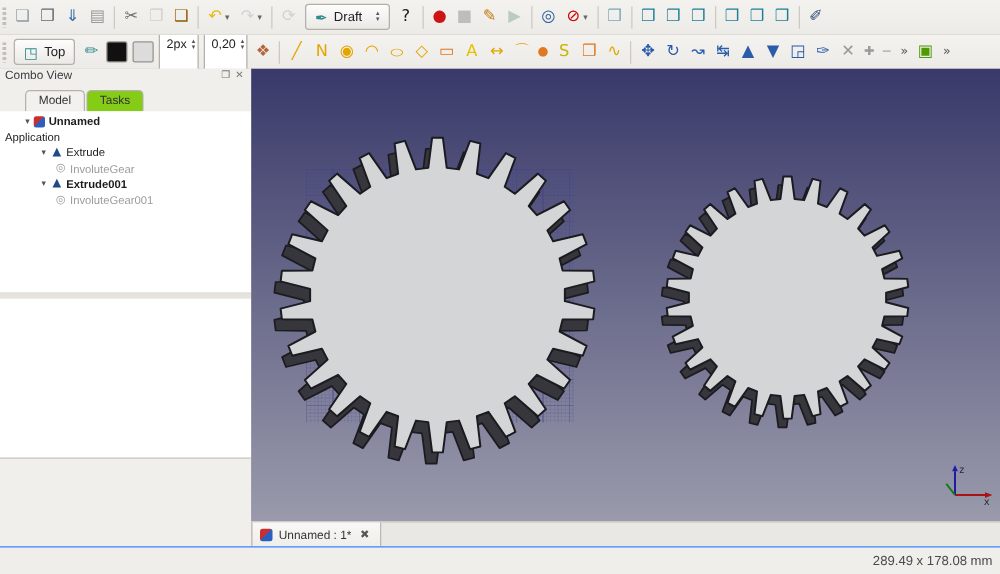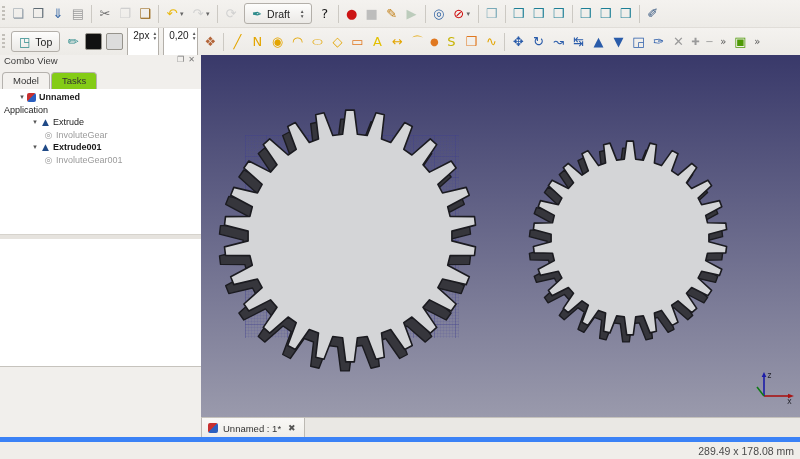--- a/index.html
+++ b/index.html
@@ -32,21 +32,21 @@
     padding:0 7px;font-size:10.5px;color:#222;margin:0 3px;}
   .tcombo .arrows{display:flex;flex-direction:column;font-size:5.5px;color:#555;line-height:4.5px;margin-left:6px;}
   .squash{display:inline-block;transform:scaleY(.6);}
   .gicon{font-family:"DejaVu Sans",sans-serif;font-size:12px;}
   
   #combo{position:absolute;left:0;top:55px;width:201px;height:382px;
     border-right:1px solid #a9a69f;display:flex;flex-direction:column;background:#f1efec;}
   .cv-title{height:15px;display:flex;align-items:flex-start;padding:0 4px;font-size:9.5px;color:#3c3c3c;}
   .cv-title .sp{flex:1;}
   .winbtn{font-size:8px;color:#777;width:11px;text-align:center;font-family:"DejaVu Sans",sans-serif;}
-  .cv-tabs{height:19px;display:flex;align-items:flex-end;padding-left:2px;gap:1px;}
+  .cv-tabs{height:19px;display:flex;align-items:flex-end;padding-left:20px;gap:1px;}
   .cvtab{padding:2px 10px 3px;font-size:9.5px;border:1px solid #b5b2ae;border-bottom:none;
     border-radius:4px 4px 0 0;background:#84cc16;color:#333;}
   .cvtab.active{background:#f3f1ee;position:relative;z-index:2;}
   .cv-header{height:15px;background:#efede9;border-top:1px solid #c6c3bd;border-bottom:1px solid #c6c3bd;
     display:flex;font-size:9px;color:#333;}
   .hdrseg{width:127px;display:flex;align-items:center;padding-left:5px;
     background:linear-gradient(#fbfaf8,#eceae6);border-right:1px solid #c6c3bd;}
   #tree{height:143px;background:#fff;border-bottom:1px solid #d6d3cd;overflow:hidden;padding-top:2px;}
   .trow{display:flex;align-items:center;height:12.5px;font-size:9px;color:#1c1c1c;white-space:nowrap;}
   .trow .exp{width:10px;font-size:7px;color:#555;text-align:center;flex:0 0 auto;}
@@ -82,21 +82,21 @@
   
   #mdibar{position:absolute;left:201px;top:417px;width:599px;height:20px;
     background:#eae8e4;border-top:1px solid #c6c3bd;display:flex;align-items:stretch;}
   .mditab{display:flex;align-items:center;gap:5px;padding:0 8px 0 6px;
     background:linear-gradient(#f9f8f6,#efede9);border-right:1px solid #bcb9b3;border-left:1px solid #bcb9b3;
     font-size:9.5px;color:#333;}
   .mdiicon{width:10px;height:10px;border-radius:2px;
     background:linear-gradient(135deg,var(--fc-red) 0 46%,var(--fc-blue) 46%);}
   .mdiclose{font-size:9px;color:#555;margin-left:2px;font-family:"DejaVu Sans",sans-serif;}
   #statusbar{position:absolute;left:0;top:437px;width:800px;height:22px;background:#f0eeea;
-    border-top:5px solid #3b82f6;display:flex;align-items:center;justify-content:flex-end;
+    border-top:1px solid #3b82f6;display:flex;align-items:center;justify-content:flex-end;
     font-size:10.5px;color:#4a4a4a;padding-right:0;box-sizing:border-box;}
   #statusbar span{margin-right:6px;}
 </style>
 </head>
 <body>
 
 <div id="toolbar1" class="toolbar">
     <span class="thandle"></span>
     <span class="tbtn" style="color: rgb(141, 154, 165);"><span>❏</span></span>
     <span class="tbtn" style="color: rgb(94, 107, 116);"><span>❒</span></span>

